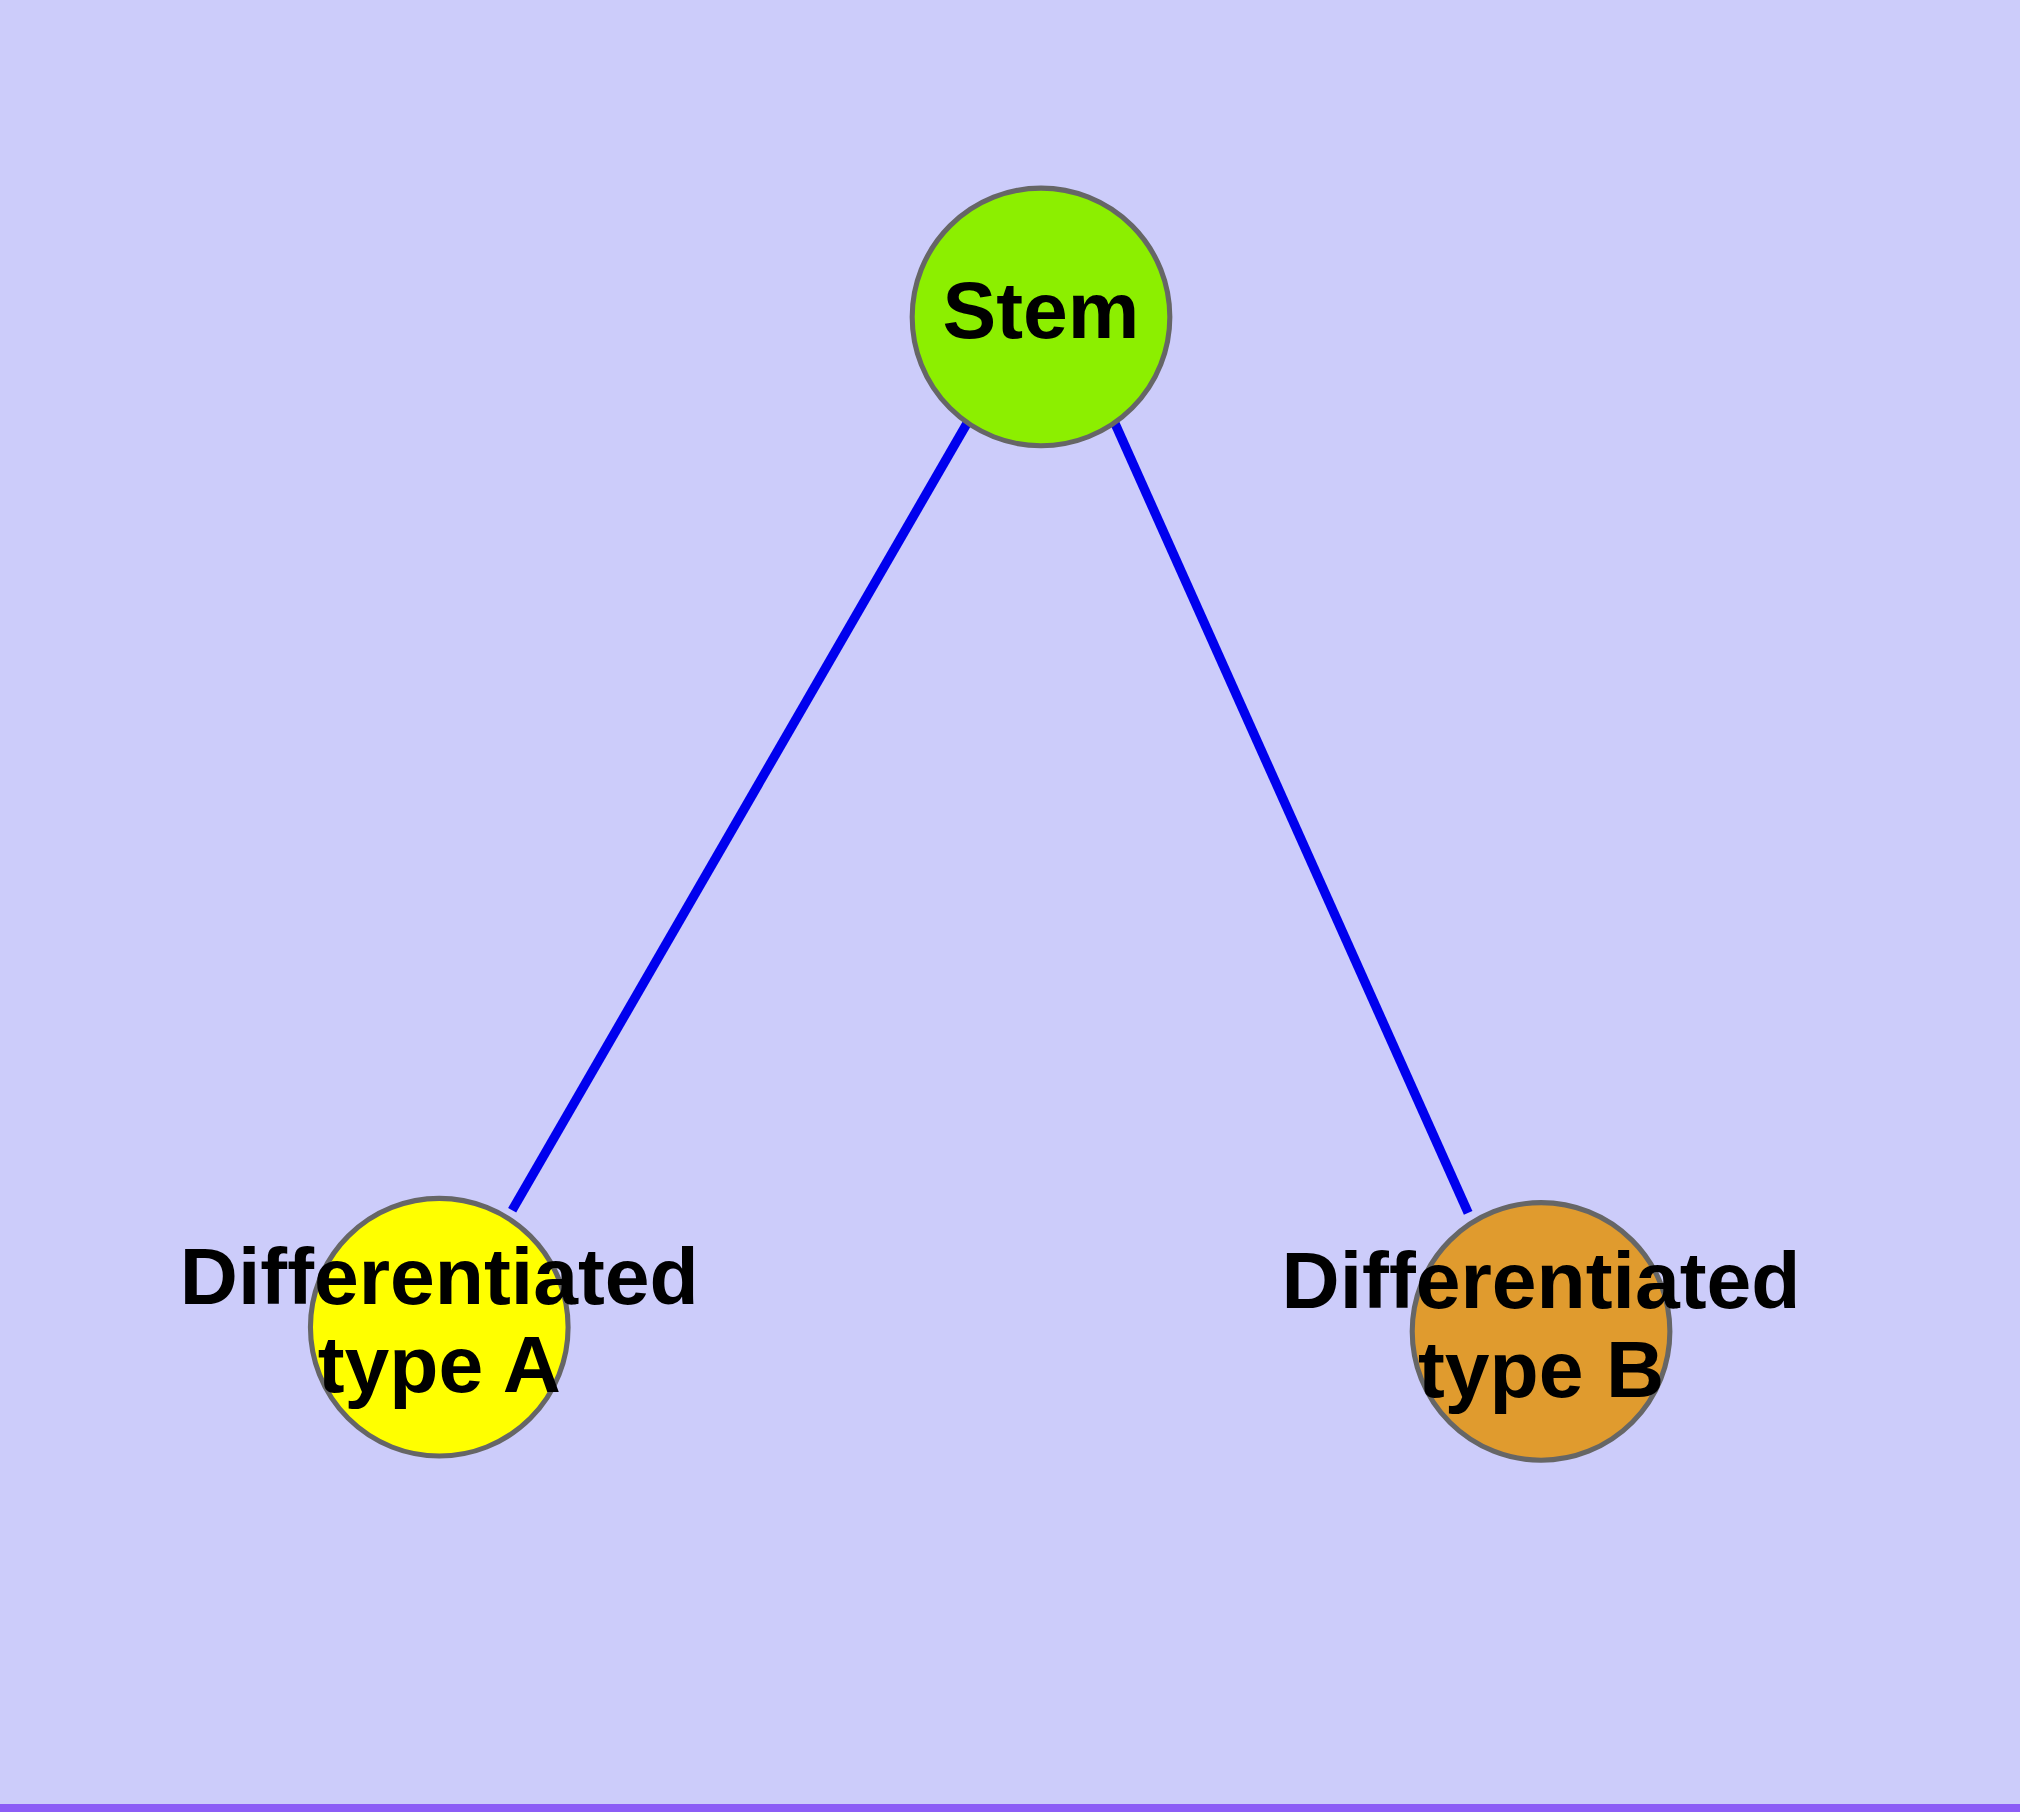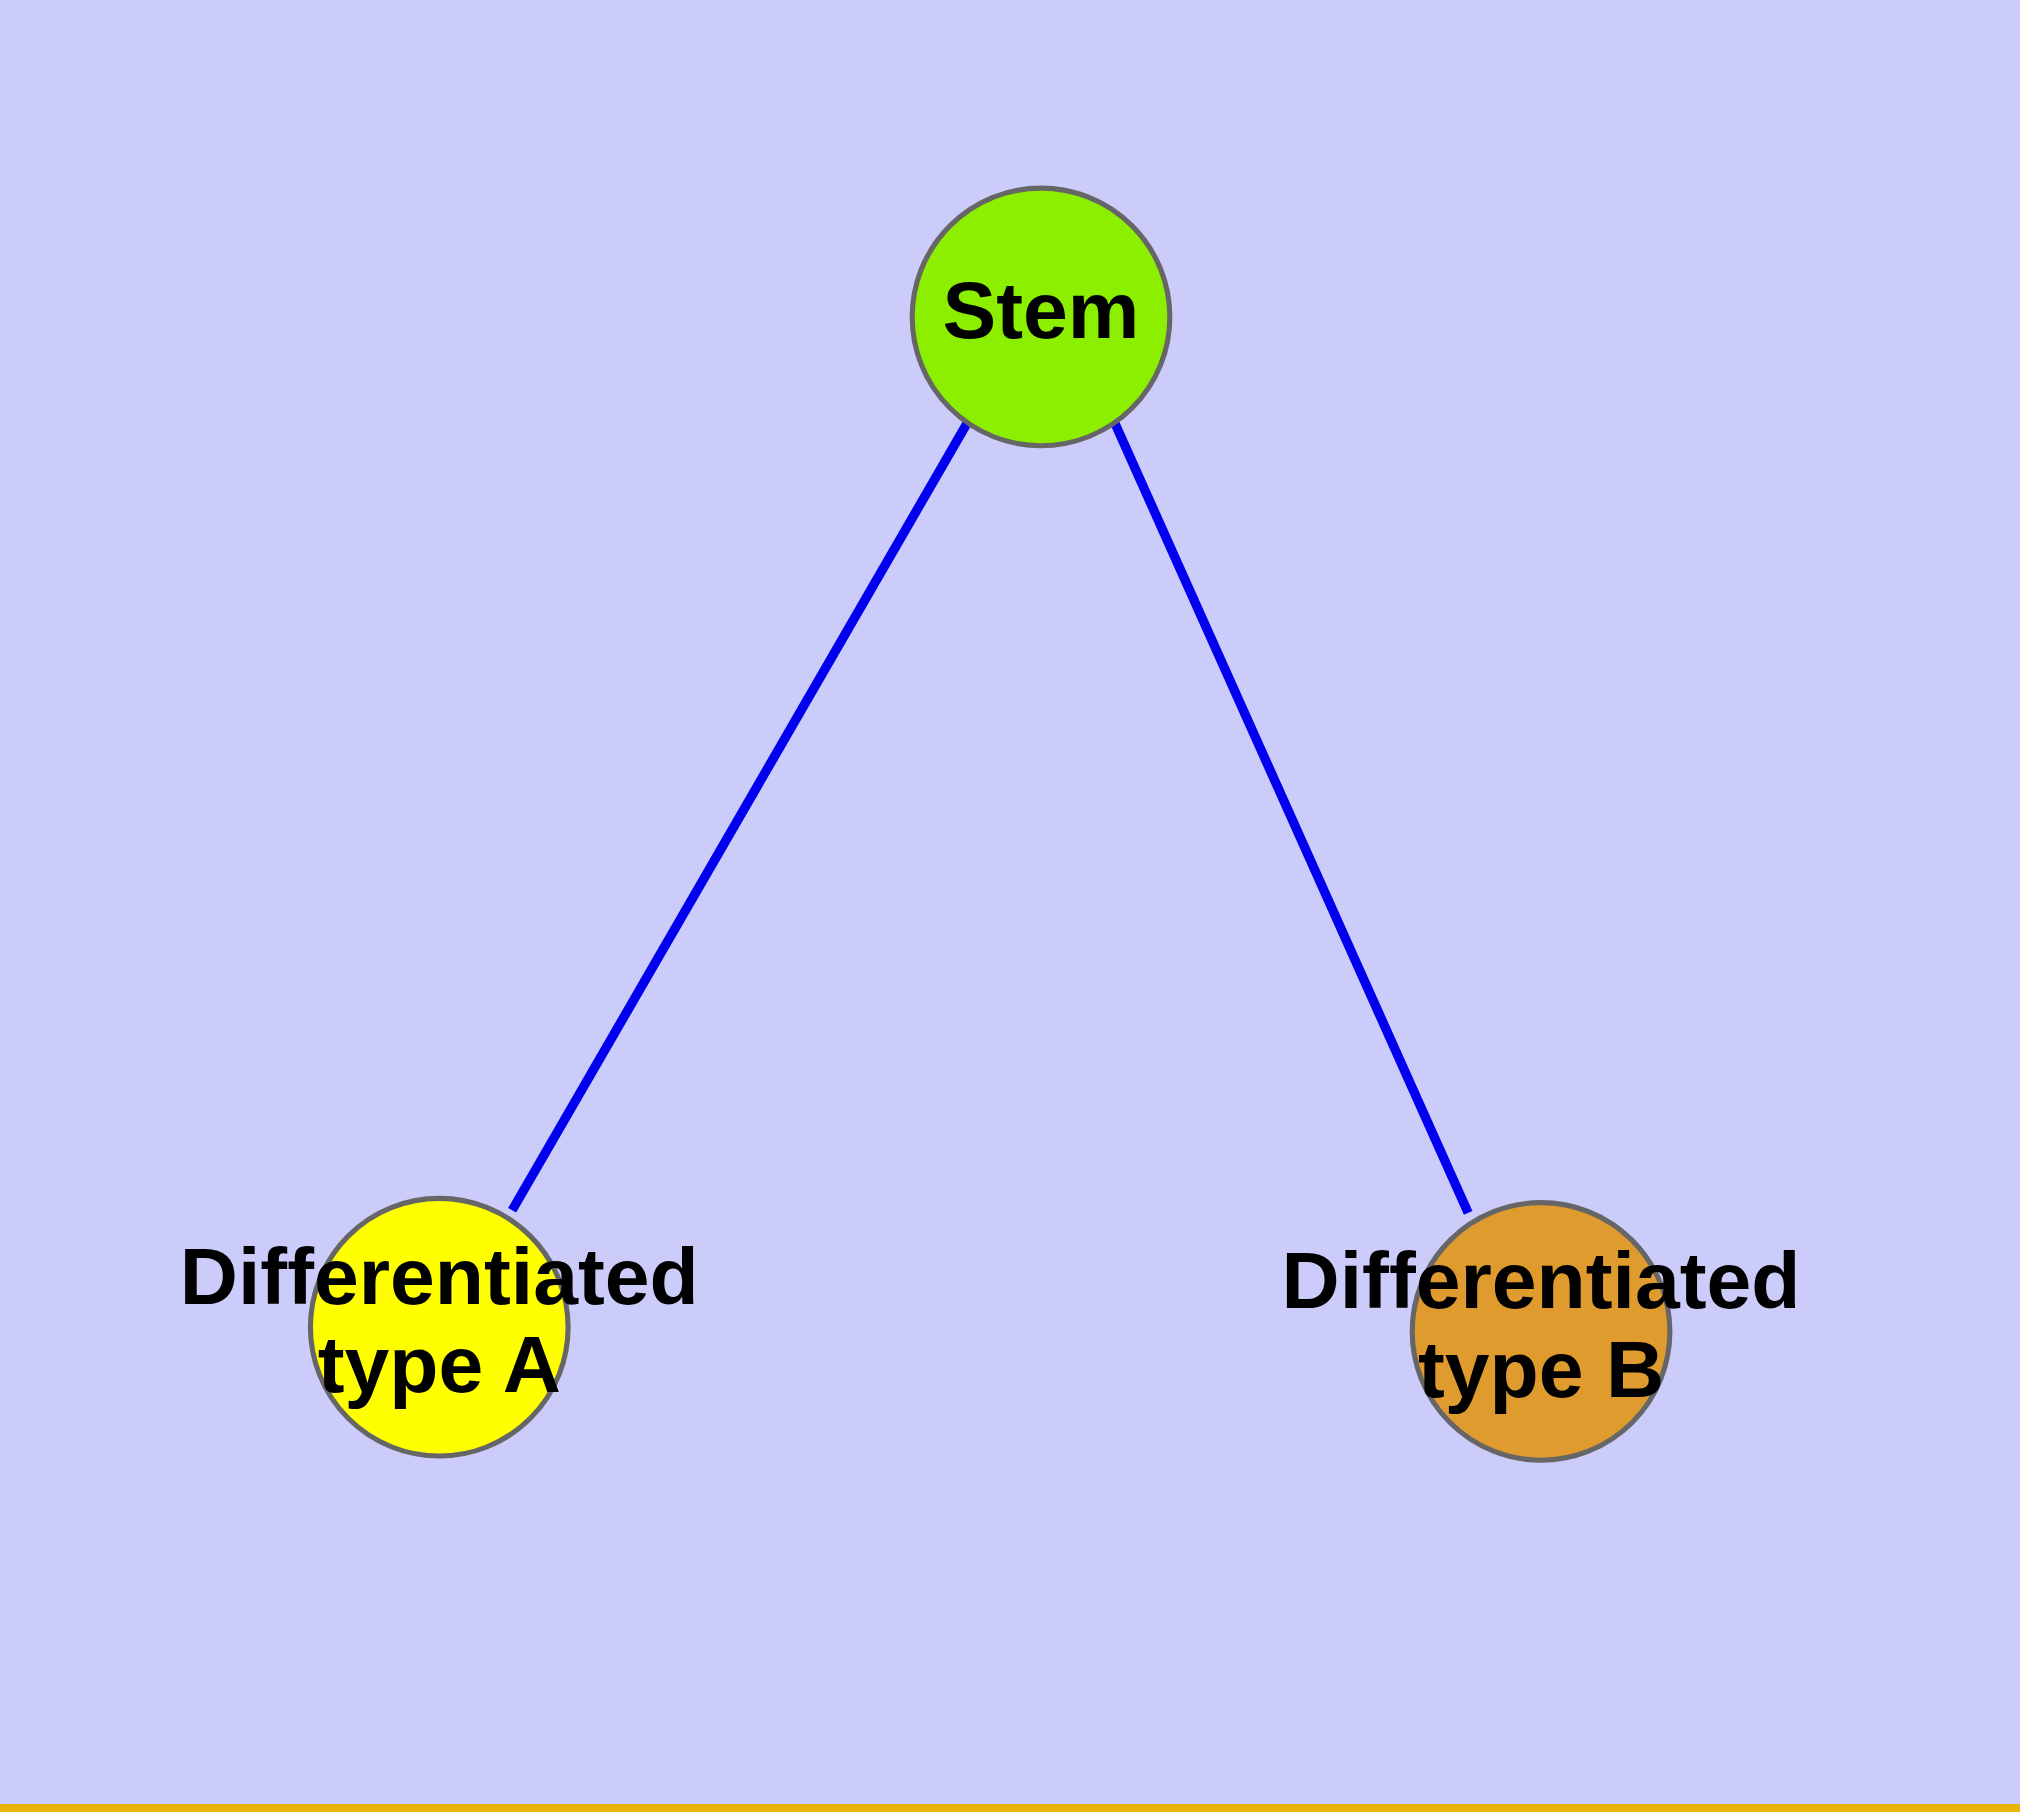--- a/index.html
+++ b/index.html
@@ -9,21 +9,21 @@
     background: #ffffff;
   }
   body {
     font-family: "Liberation Sans", sans-serif;
   }
   #canvas {
     position: relative;
     width: 2021px;
     height: 1812px;
     overflow: hidden;
-    background: #eab308;
+    background: #8b5cf6;
   }
   #plot-background {
     position: absolute;
     left: 0;
     top: 0;
     width: 2021px;
     height: 1804px;
     background: #ccccfa;
   }
   #graph-svg {

